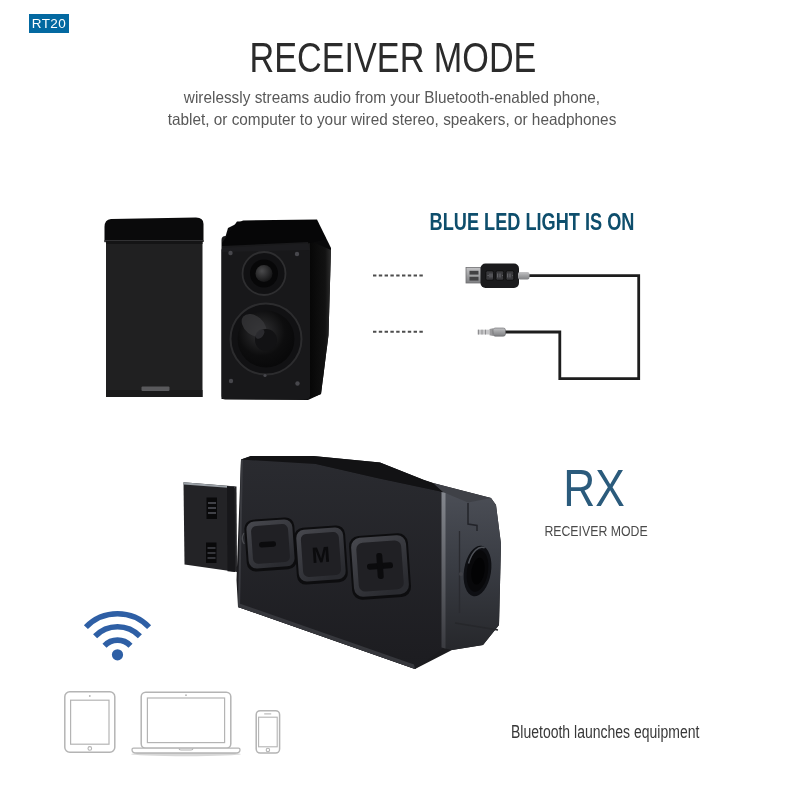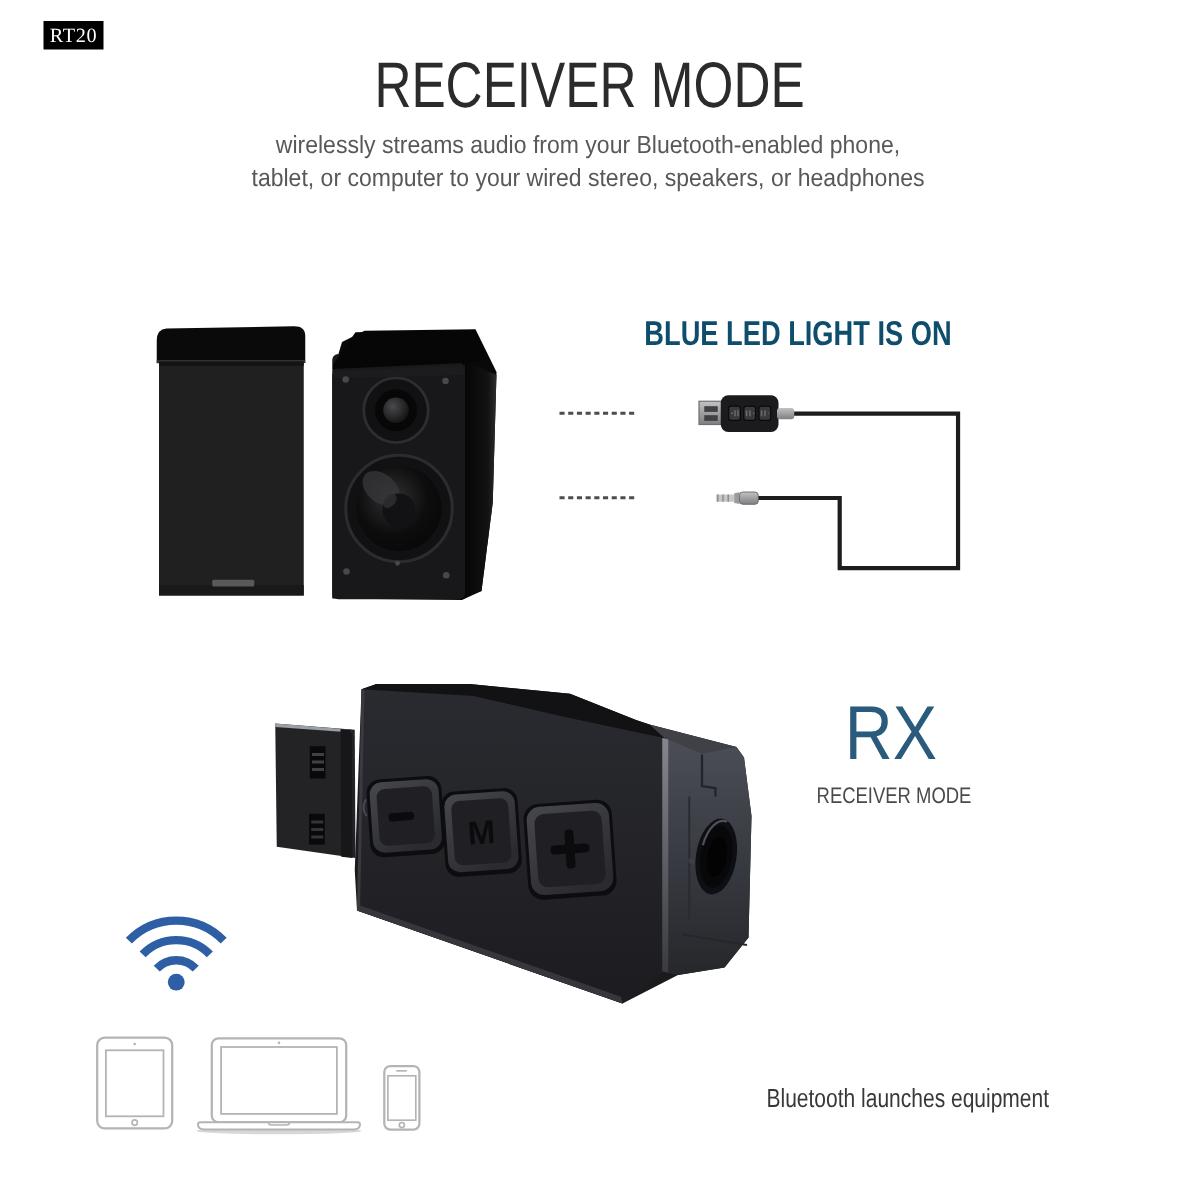--- a/index.html
+++ b/index.html
@@ -1,18 +1,18 @@
 <!DOCTYPE html>
 <html><head>
 <meta charset="utf-8">
 <style>
 html,body{margin:0;padding:0;background:#fff;}
 #page{position:relative;width:800px;height:800px;background:#fff;overflow:hidden;font-family:"Liberation Sans",sans-serif;}
 .abs{position:absolute;}
-#badge{left:29px;top:14px;width:40px;height:19px;background:#000000;color:#fff;font-size:13.5px;line-height:19px;text-align:center;letter-spacing:0.4px;font-family:Liberation Serif, serif;}
+#badge{left:29px;top:14px;width:40px;height:19px;background:#0369a1;color:#fff;font-size:13.5px;line-height:19px;text-align:center;letter-spacing:0.4px;}
 #title{left:93px;top:36px;width:600px;text-align:center;font-size:43px;color:#2b2b2b;letter-spacing:0px;line-height:43px;white-space:nowrap;transform:scaleX(0.795);transform-origin:50% 0;}
 #sub{left:0px;top:86px;width:784px;text-align:center;font-size:16.5px;color:#585858;line-height:22px;transform:scaleX(0.93);transform-origin:50% 0;}
 #bluetxt{left:232px;top:209px;width:600px;text-align:center;font-size:23px;font-weight:bold;color:#0e4e6c;letter-spacing:0px;white-space:nowrap;transform:scaleX(0.79);transform-origin:50% 0;}
 #rx{left:394px;top:463px;width:400px;text-align:center;font-size:51px;color:#2b5b7c;letter-spacing:0px;line-height:51px;transform:scaleX(0.868);transform-origin:50% 0;}
 #rxsub{left:396px;top:522px;width:400px;text-align:center;font-size:15px;color:#4a4a4a;letter-spacing:0px;white-space:nowrap;transform:scaleX(0.82);transform-origin:50% 0;}
 #btxt{left:511px;top:721.5px;font-size:17.5px;color:#383838;letter-spacing:0px;white-space:nowrap;transform:scaleX(0.80);transform-origin:0 0;}
 </style>
 </head>
 <body>
 <div id="page">

